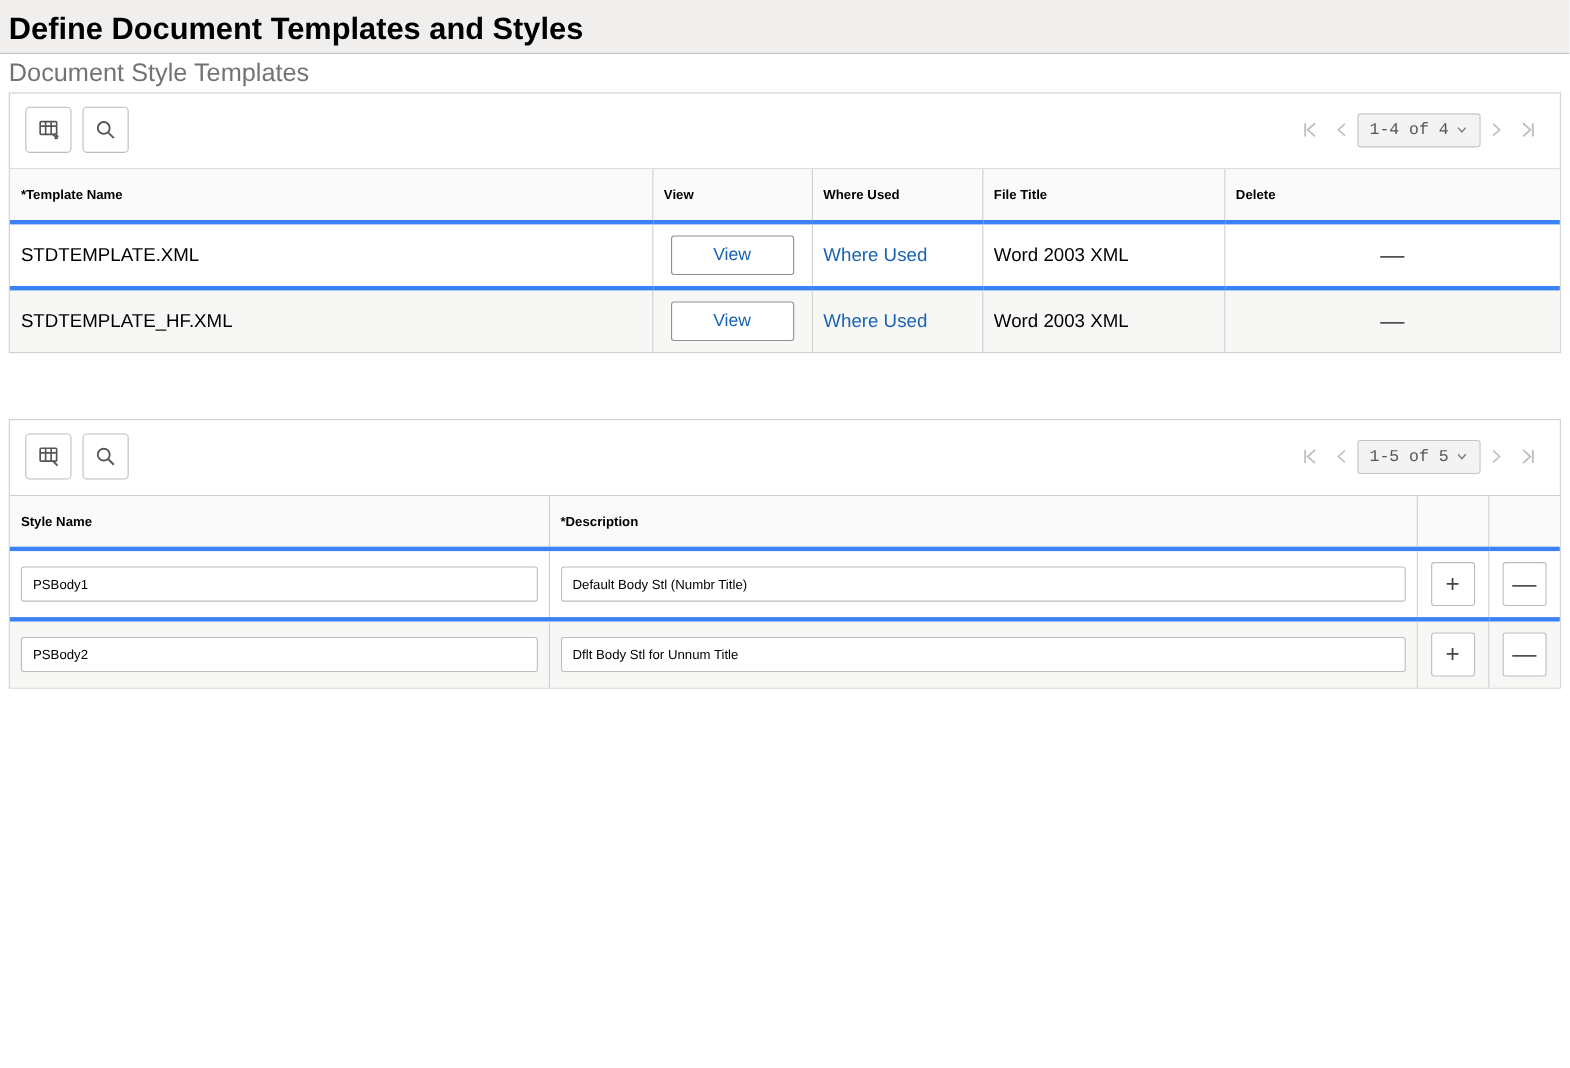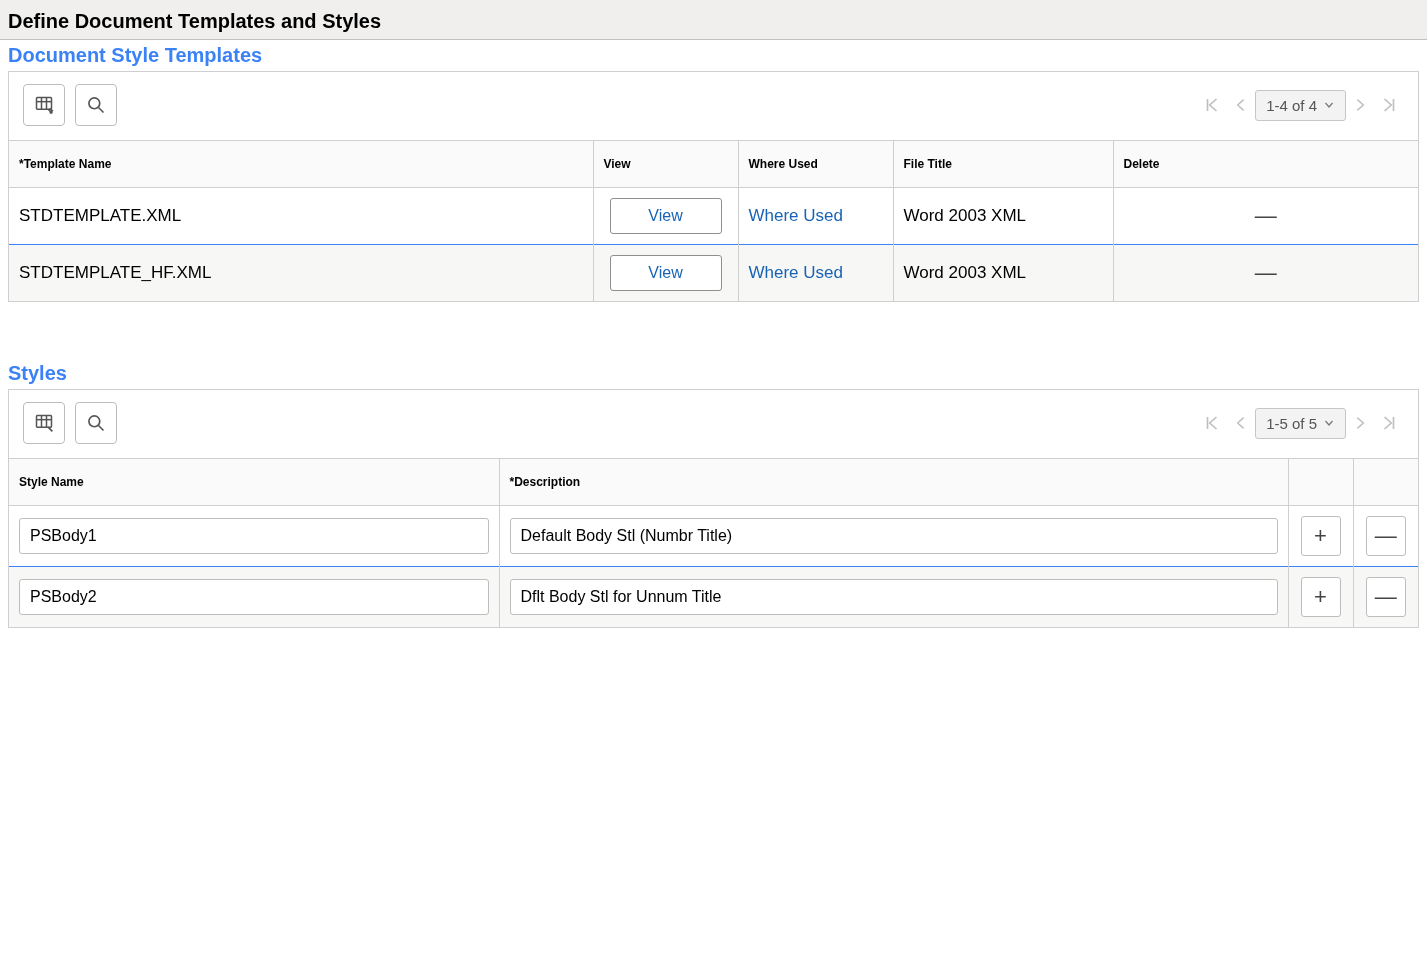--- a/index.html
+++ b/index.html
@@ -9,21 +9,21 @@
     background: #fff;
     color: #000;
     font-size: 15px;
   }
   .header-bar {
     background: #f0efee;
     border-bottom: 1px solid #bfbfbf;
     padding: 10px 8px 6px 8px;
   }
   .page-title {
-    font-size: 20px;
+    font-size: 28px;
     font-weight: bold;
     margin: 0;
   }
   .content {
     padding: 0 8px 40px 8px;
   }
   .upload-btn {
     margin-top: 80px;
     margin-bottom: 40px;
   }
@@ -33,23 +33,23 @@
     border: 1px solid #8f8f8f;
     border-radius: 3px;
     padding: 10px 28px;
     min-width: 378px;
     text-align: center;
     color: #1863b4;
     font-size: 16px;
     cursor: pointer;
   }
   .section-title {
-    color: #3b82f6;
-    font-size: 20px;
-    font-weight: bold;
+    color: #737373;
+    font-size: 23px;
+    font-weight: normal;
     margin: 4px 0 4px 0;
   }
   .grid-wrapper {
     border: 1px solid #cfcfcf;
   }
   .grid-toolbar {
     display: flex;
     align-items: center;
     justify-content: space-between;
     padding: 12px 14px 14px 14px;
@@ -67,20 +67,21 @@
     background: #fff;
     display: flex;
     align-items: center;
     justify-content: center;
     cursor: pointer;
   }
   .grid-toolbar-right {
     display: flex;
     gap: 0;
     align-items: center;
+    font-family: Liberation Mono, monospace;
   }
   .nav-chevron {
     color: #bfbfbf;
     cursor: pointer;
     padding: 4px 6px;
     display: flex;
     align-items: center;
   }
   .page-select {
     border: 1px solid #c6c6c6;
@@ -106,21 +107,21 @@
     border-bottom: 1px solid #cfcfcf;
     border-top: none;
   }
   table.grid th + th,
   table.grid td + td {
     border-left: 1px solid #cfcfcf;
   }
   table.grid td {
     padding: 10px 10px;
     font-size: 17px;
-    border-top: 1px solid #3b82f6;
+    border-top: 4px solid #3b82f6;
   }
   table.grid tbody tr:nth-child(even) td {
     background: #f7f7f6;
   }
   .center { text-align: center; }
   .btn-view {
     display: inline-block;
     border: 1px solid #8f8f8f;
     border-radius: 3px;
     padding: 8px 0;
@@ -148,21 +149,21 @@
   .col-where { width: 155px; }
   .col-format { width: 220px; }
   .col-delete { width: 305px; }
   .col-stylename { width: 490px; }
   .col-action { width: 65px; }
   input.cell-input {
     width: 100%;
     padding: 8px 10px;
     border: 1px solid #bdbdbd;
     border-radius: 3px;
-    font-size: 16px;
+    font-size: 12px;
     font-family: inherit;
   }
   .row-btn {
     width: 40px;
     height: 40px;
     border: 1px solid #bdbdbd;
     border-radius: 3px;
     background: #fff;
     display: inline-flex;
     align-items: center;
@@ -263,21 +264,20 @@
           <td class="center"><span class="btn-view">View</span></td>
           <td><a class="link">Where Used</a></td>
           <td>Word 2003 XML</td>
           <td class="center"><span class="minus-mark">—</span></td>
         </tr>
       </tbody>
     </table>
   </div>
 
   <div class="styles-section">
-    <div class="section-title">Styles</div>
     <div class="grid-wrapper">
       <div class="grid-toolbar">
         <div class="grid-toolbar-left">
           <div class="icon-btn">
             <svg width="20" height="20" viewBox="0 0 24 24" fill="none" stroke="#555" stroke-width="1.8">
               <rect x="3" y="3" width="18" height="14" rx="1"></rect>
               <line x1="3" y1="8" x2="21" y2="8"></line>
               <line x1="9" y1="3" x2="9" y2="17"></line>
               <line x1="15" y1="3" x2="15" y2="17"></line>
               <path d="M17 17 L22 22" stroke-width="2"></path>

